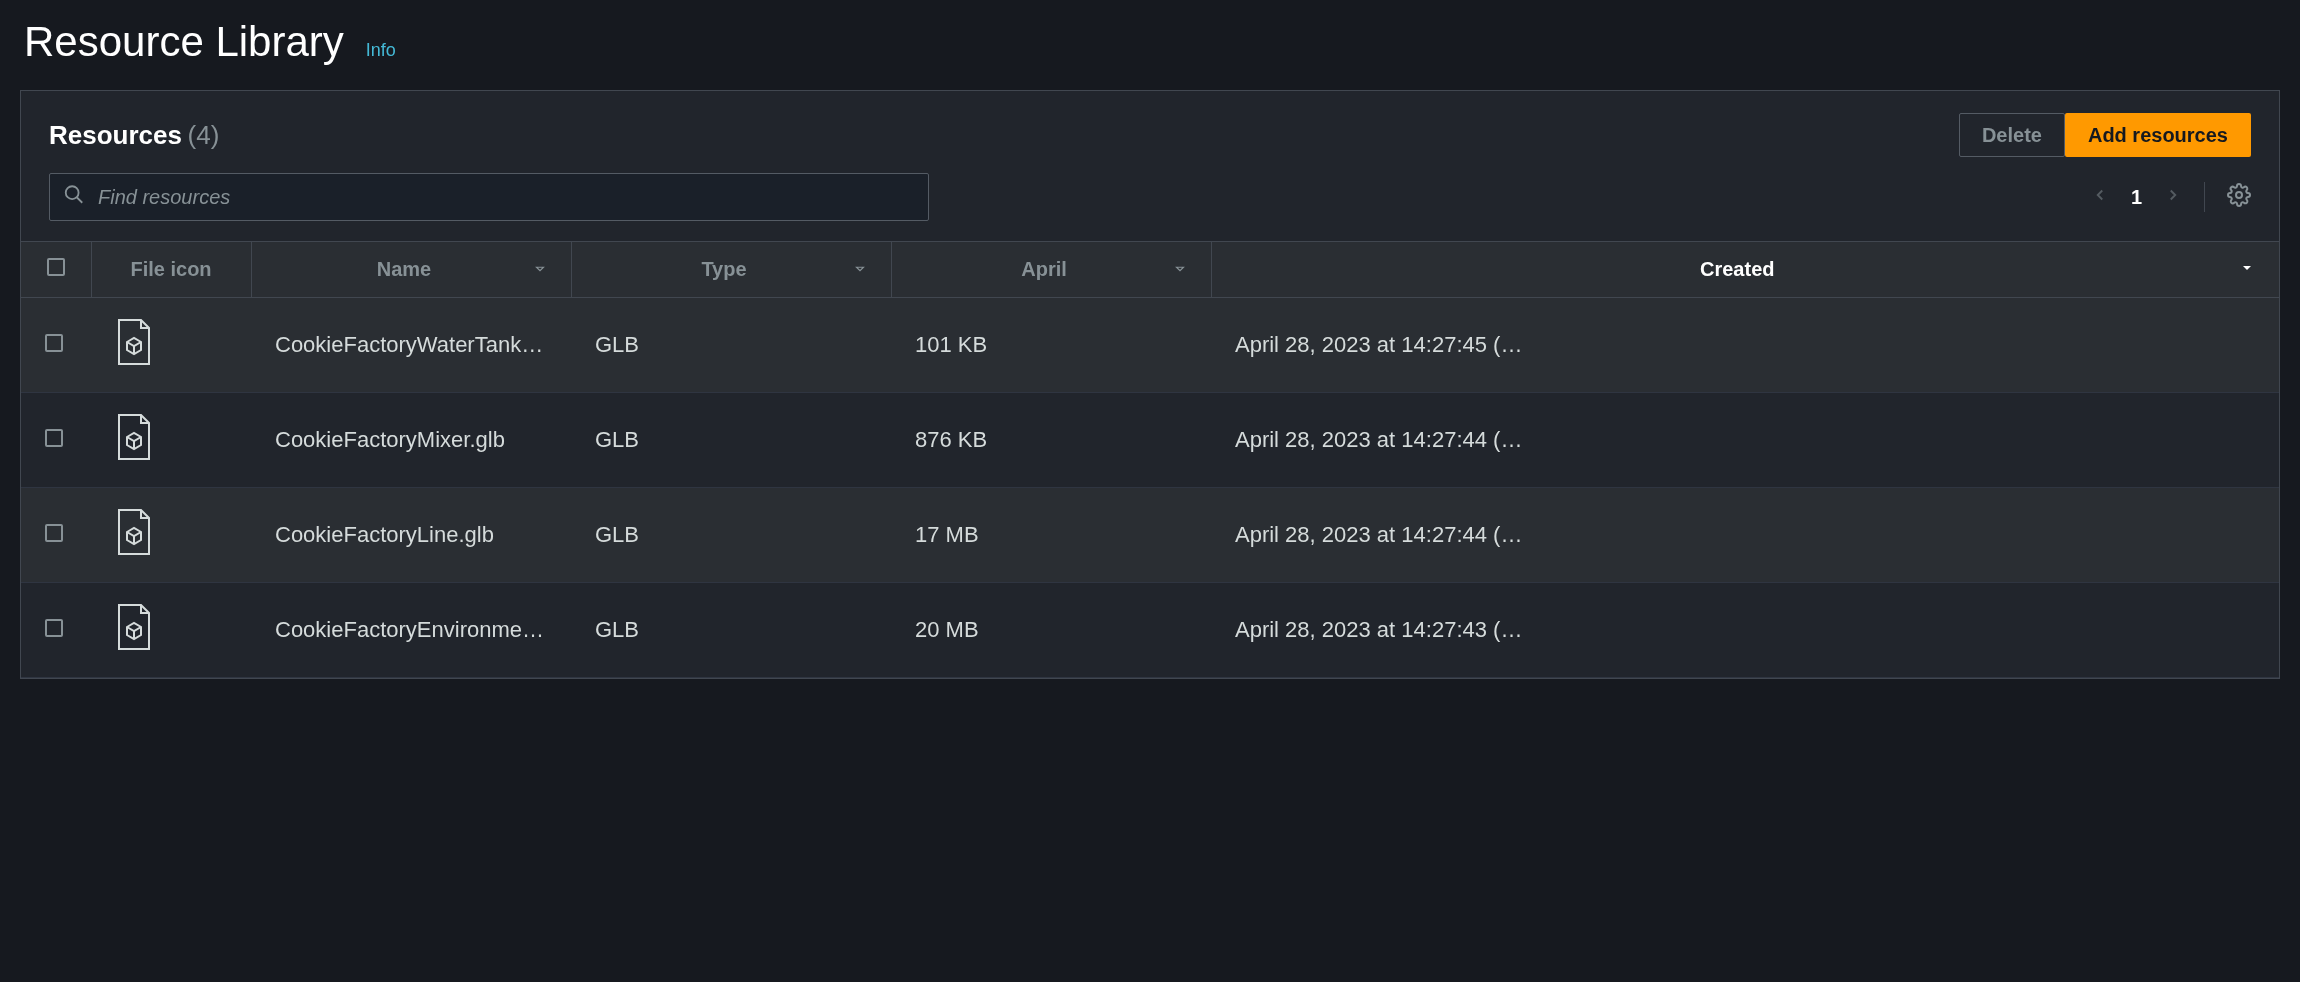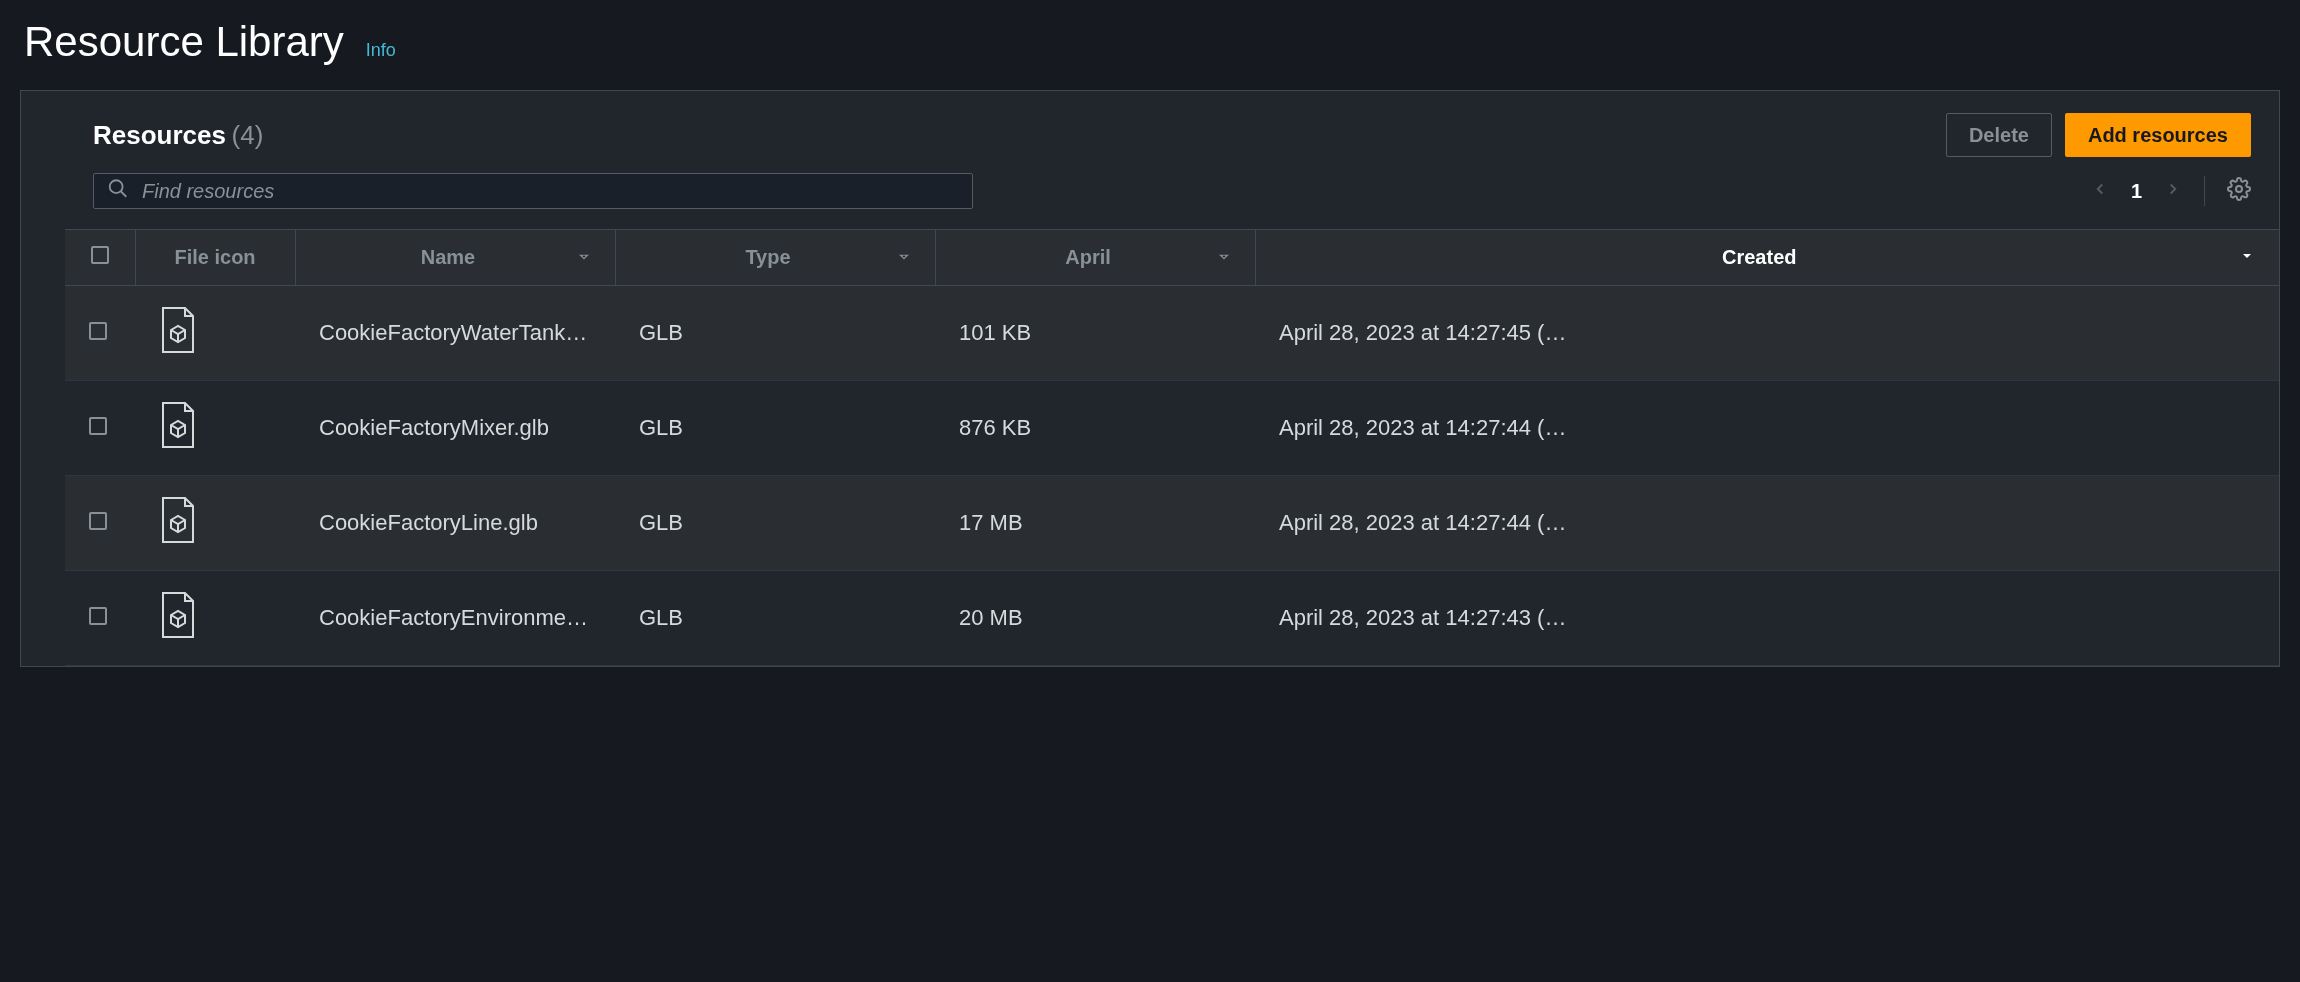--- a/index.html
+++ b/index.html
@@ -40,39 +40,38 @@
     color: var(--link);
     font-size: 18px;
     font-weight: 400;
     cursor: pointer;
   }
 
   .panel {
     background: var(--panel);
     border: 1px solid var(--panel-border);
     border-radius: 0px;
-    padding-left: 44px;
   }
 
   .panel-top {
     display: flex;
     align-items: center;
     justify-content: space-between;
     padding: 22px 28px 0 28px;
   }
   .resources-title {
     font-size: 26px;
     font-weight: 700;
     color: #ffffff;
   }
   .resources-count {
     color: var(--text-muted);
     font-weight: 400;
   }
-  .actions { display:flex; gap:13px; }
+  .actions { display:flex; gap:0; }
   .btn {
     display:inline-flex;
     align-items:center;
     justify-content:center;
     height:44px;
     padding: 0 22px;
     font-size:20px;
     font-weight:700;
     border-radius:2px;
     cursor:pointer;
@@ -99,21 +98,21 @@
     position:relative;
     flex: 0 0 880px;
   }
   .search-wrap .icon {
     position:absolute;
     left:14px; top:50%; transform:translateY(-50%);
     color: var(--text-muted);
   }
   .search-input {
     width:100%;
-    height:36px;
+    height:48px;
     background: #1a2029;
     border:1px solid #545b64;
     border-radius:2px;
     color: var(--text);
     font-size:20px;
     padding: 0 14px 0 48px;
     font-style: italic;
   }
   .search-input::placeholder { color: var(--text-muted); font-style: italic; }
 

